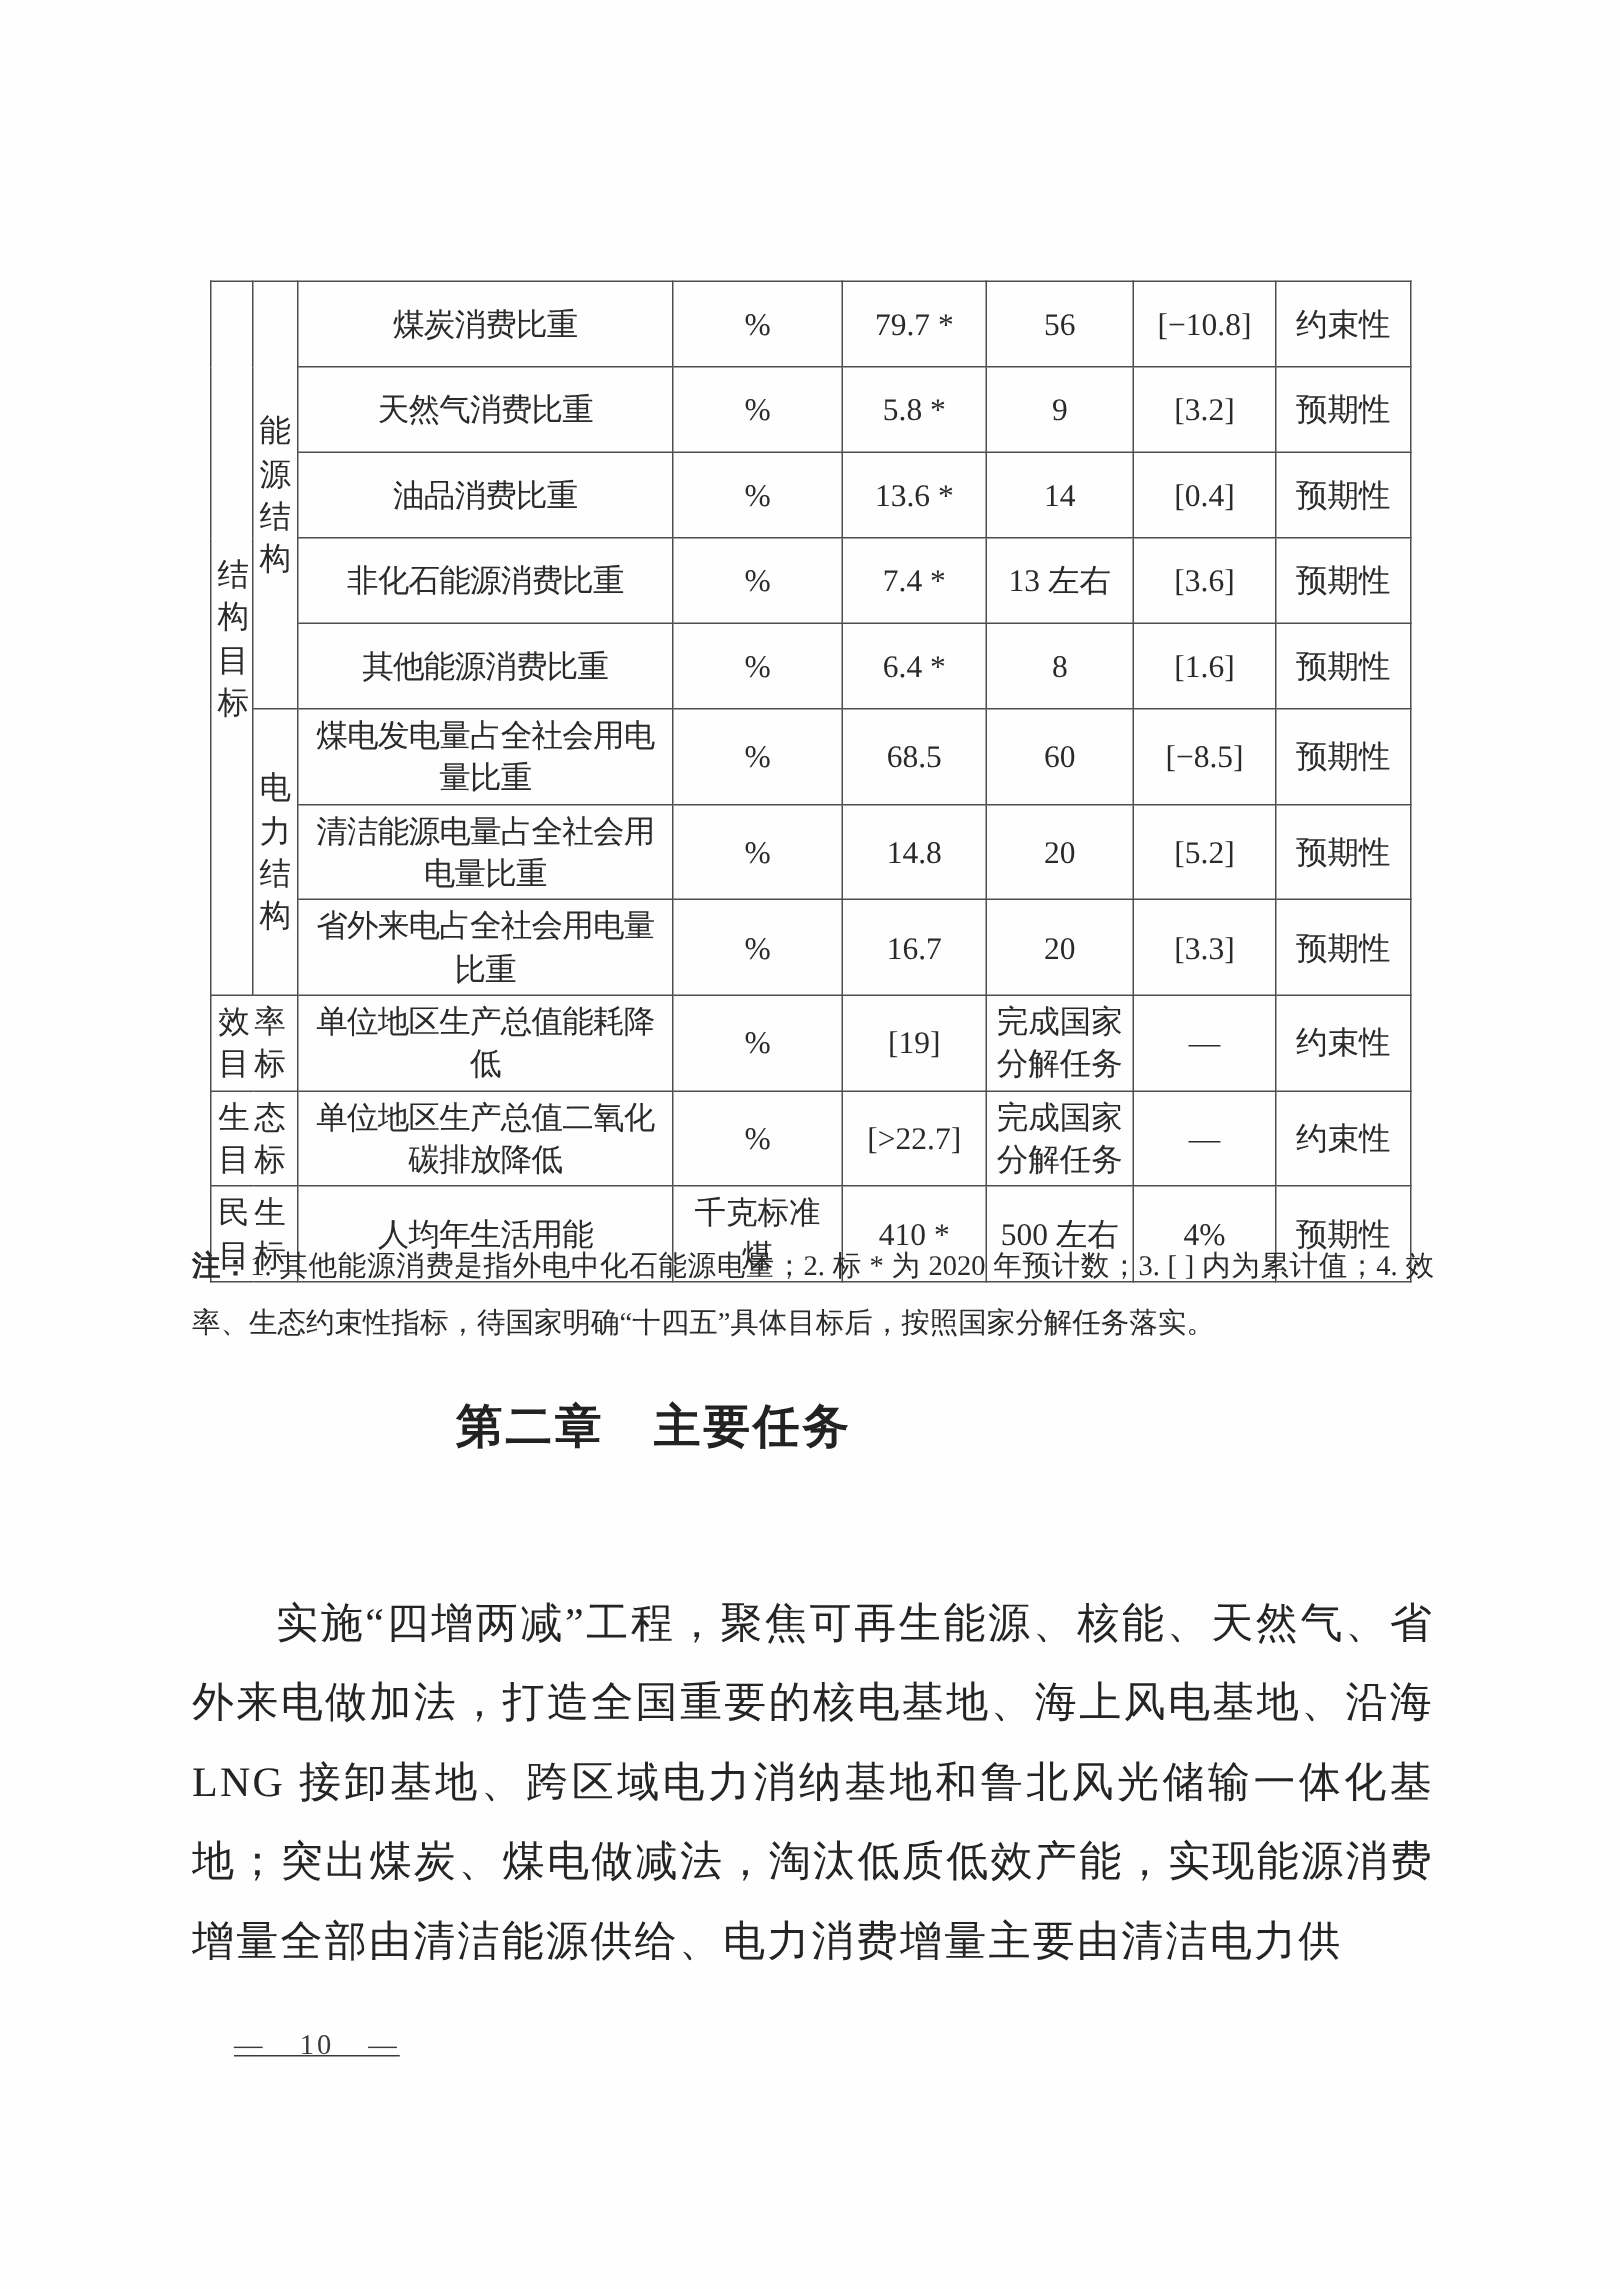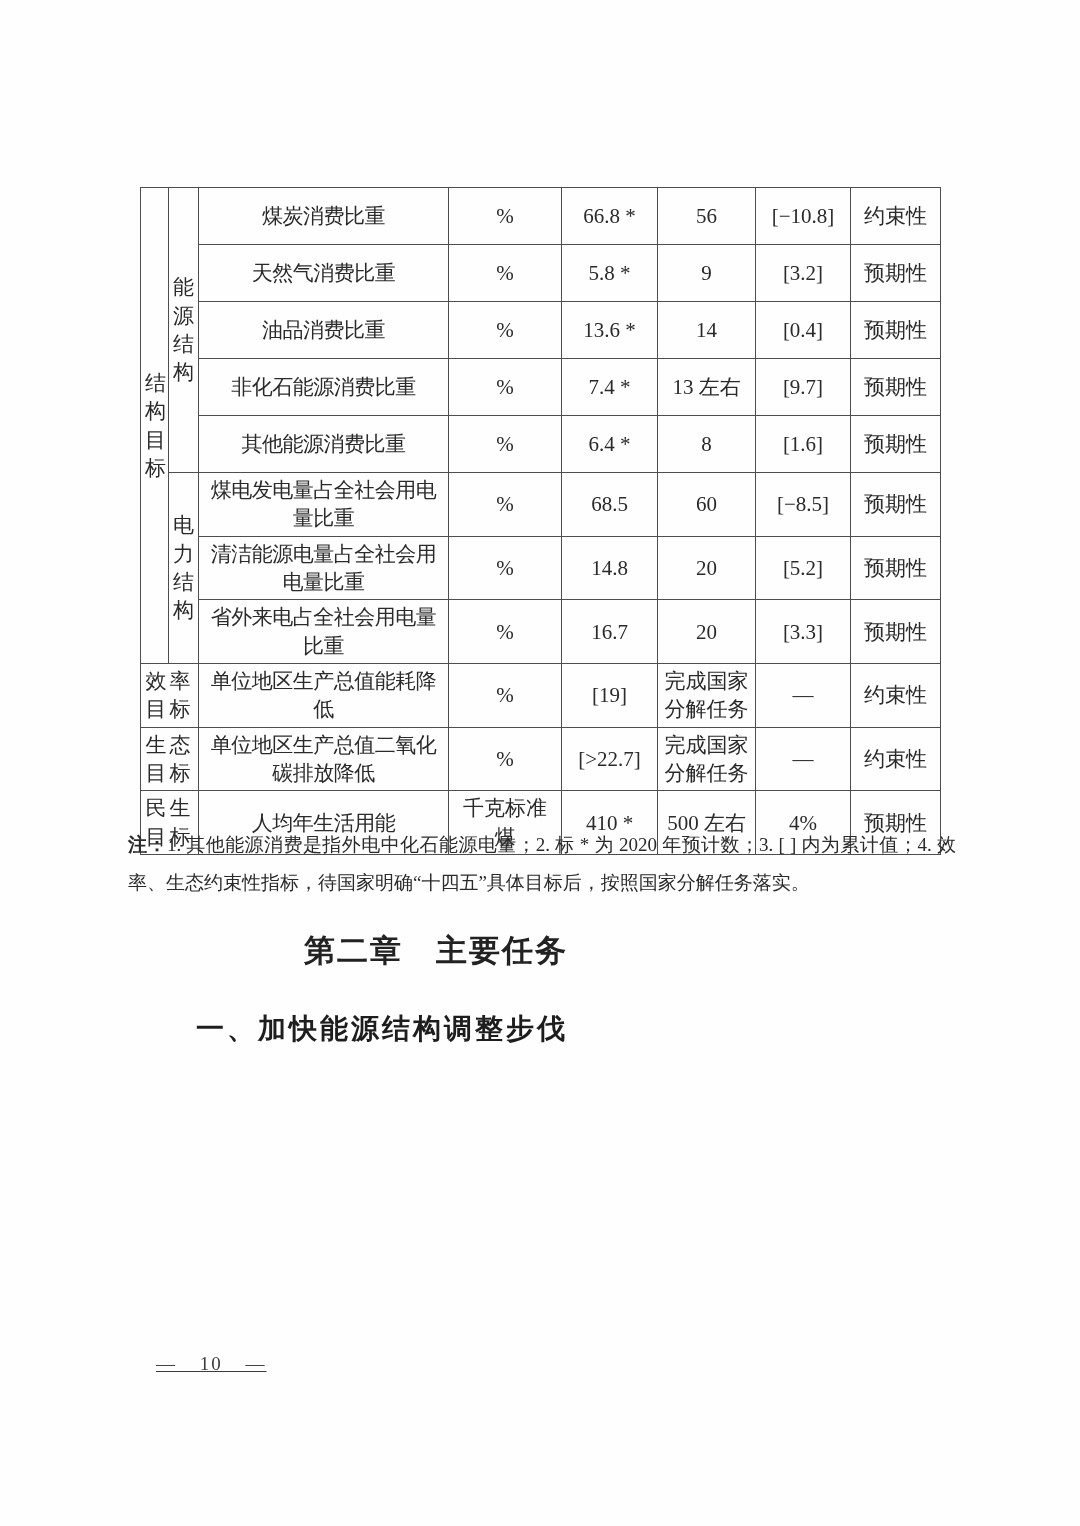--- a/index.html
+++ b/index.html
@@ -106,21 +106,21 @@
         <td class="vlabel" rowspan="8">结
 构
 目
 标</td>
         <td class="vlabel" rowspan="5">能
 源
 结
 构</td>
         <td class="name">煤炭消费比重</td>
         <td class="num">%</td>
-        <td class="num">66.8 *</td>
+        <td class="num">79.7 *</td>
         <td class="num">56</td>
         <td class="num">[−10.8]</td>
         <td>约束性</td>
       </tr>
       <tr>
         <td class="name">天然气消费比重</td>
         <td class="num">%</td>
         <td class="num">5.8 *</td>
         <td class="num">9</td>
         <td class="num">[3.2]</td>
@@ -132,21 +132,21 @@
         <td class="num">13.6 *</td>
         <td class="num">14</td>
         <td class="num">[0.4]</td>
         <td>预期性</td>
       </tr>
       <tr>
         <td class="name">非化石能源消费比重</td>
         <td class="num">%</td>
         <td class="num">7.4 *</td>
         <td class="num">13 左右</td>
-        <td class="num">[9.7]</td>
+        <td class="num">[3.6]</td>
         <td>预期性</td>
       </tr>
       <tr>
         <td class="name">其他能源消费比重</td>
         <td class="num">%</td>
         <td class="num">6.4 *</td>
         <td class="num">8</td>
         <td class="num">[1.6]</td>
         <td>预期性</td>
       </tr>
@@ -208,18 +208,18 @@
         <td class="num">4%</td>
         <td>预期性</td>
       </tr>
     </tbody>
   </table>
 
   <div class="note"><span class="note-label">注：</span><span>1. 其他能源消费是指外电中化石能源电量；2. 标 * 为 2020 年预计数；3. [ ] 内为累计值；4. 效率、生态约束性指标，待国家明确“十四五”具体目标后，按照国家分解任务落实。</span></div>
 
   <div class="chapter">第二章　主要任务</div>
 
-  <div class="section">一、加快能源结构调整步伐</div>
-
+
+  <div class="para">实施“四增两减”工程，聚焦可再生能源、核能、天然气、省外来电做加法，打造全国重要的核电基地、海上风电基地、沿海 LNG 接卸基地、跨区域电力消纳基地和鲁北风光储输一体化基地；突出煤炭、煤电做减法，淘汰低质低效产能，实现能源消费增量全部由清洁能源供给、电力消费增量主要由清洁电力供</div>
 
   <div class="pageno">— 10 —</div>
 
 </div>
 
 </body></html>

